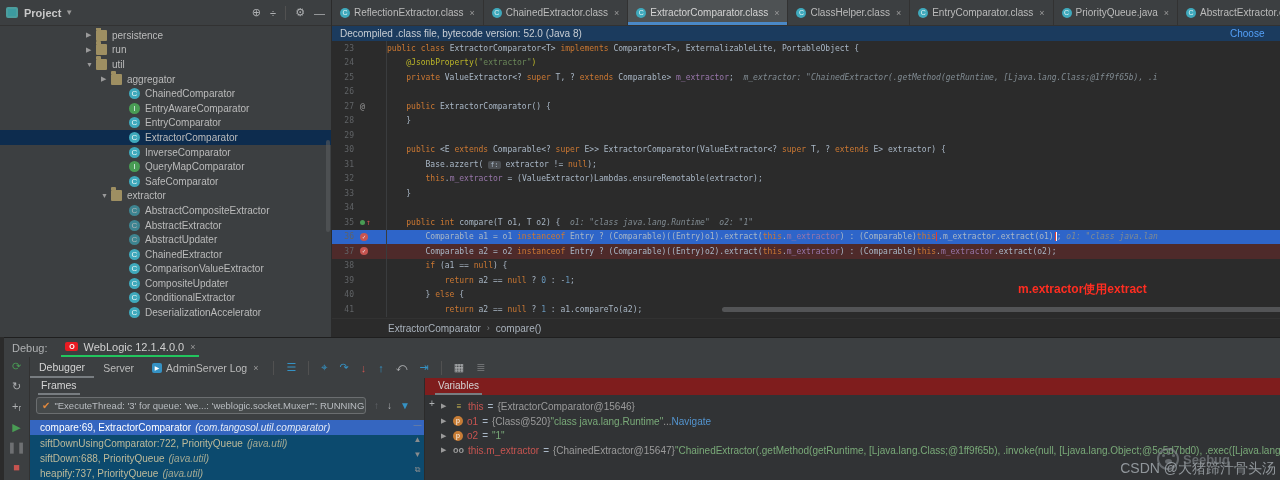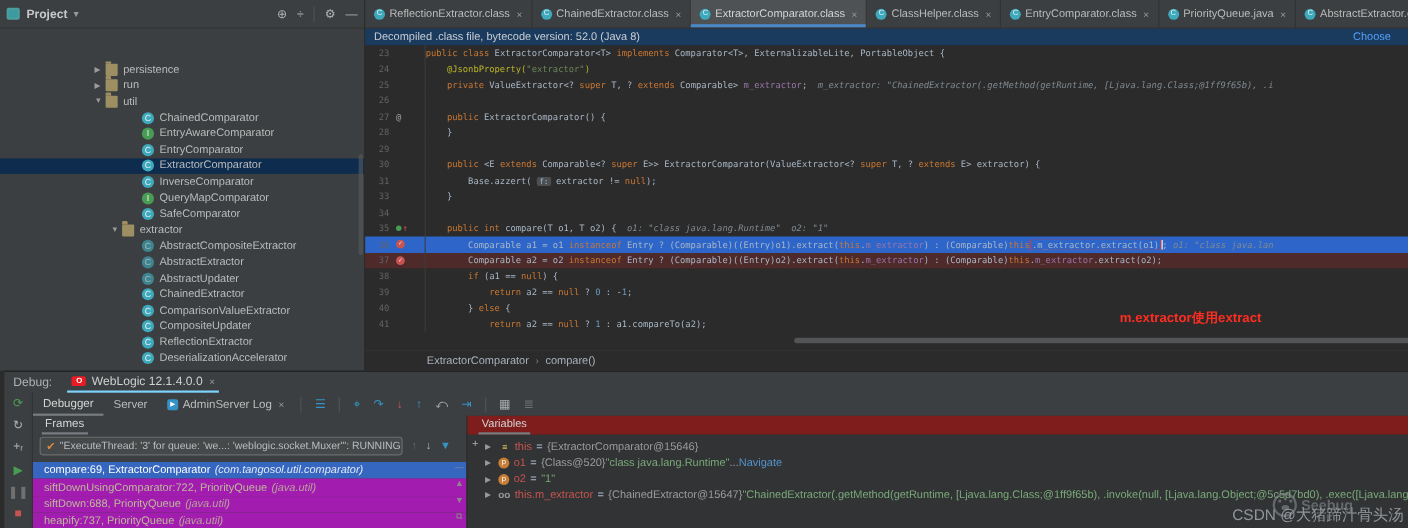--- a/index.html
+++ b/index.html
@@ -10,21 +10,21 @@
 
   
   #project-panel { left:0; top:0; width:332px; height:337px; background:#3C3F41; border-right:1px solid #2B2B2B; }
   #project-header { height:26px; display:flex; align-items:center; padding:0 6px; color:#BBBBBB; font-size:11px; border-bottom:1px solid #323232;}
   #project-header .win-ic { width:12px; height:11px; border:2px solid #4C9E9E; background:#3C9BA0; margin-right:6px; border-radius:2px;}
   #project-header .ttl { font-weight:bold; color:#C8C8C8;}
   #project-header .dd { margin-left:4px; font-size:8px; color:#9A9A9A;}
   #project-header .sp { flex:1; }
   .hdr-ic { color:#AFB1B3; font-size:11px; margin-left:9px; cursor:pointer;}
   .hdr-sep { width:1px; height:14px; background:#515151; margin-left:9px;}
-  #tree { position:absolute; top:28px; left:0; right:0; bottom:0; font-size:10px; color:#BBBBBB; overflow:hidden;margin-top:28px;}
+  #tree { position:absolute; top:28px; left:0; right:0; bottom:0; font-size:10px; color:#BBBBBB; overflow:hidden;}
   .tree-row { height:14.6px; display:flex; align-items:center; white-space:nowrap; cursor:pointer;}
   .tree-row.sel { background:#0D2C4E; }
   .tw-arrow { width:10px; font-size:7px; color:#9A9A9A; flex:none; }
   .t-ic { width:11px; height:11px; border-radius:50%; flex:none; margin-right:5px; font-size:8px; line-height:11px; text-align:center; color:#E8F4F4; }
   .t-ic.class { background:#3FA9BC; }
   .t-ic.class-abstract { background:#3FA9BC; opacity:.65; }
   .t-ic.interface { background:#499C54; }
   .t-ic.folder { border-radius:1px; background:#9E8F62; position:relative; }
   .t-ic.folder::before { content:""; position:absolute; top:-3px; left:0; width:5px; height:3px; background:#9E8F62; border-radius:1px 1px 0 0;}
   #project-scrollbar { right:1px; top:140px; width:4px; height:92px; background:#595B5D; border-radius:2px; opacity:.6;}
@@ -58,21 +58,21 @@
   .cseg-box { color:#A9B7C6; border:1px solid #E23B35; padding:0 1px; }
   .caret { display:inline-block; width:1px; height:9px; background:#FFFFFF; vertical-align:middle;}
   #h-scrollbar { left:390px; top:307px; width:820px; height:5px; background:#5A5C5E; border-radius:3px; opacity:.85;}
   #annotation { left:1018px; top:281px; color:#FF2D21; font-size:12px; font-weight:bold; font-family:"Liberation Sans", sans-serif;}
   #breadcrumbs { position:absolute; top:318px; left:0; width:948px; height:19px; background:#2B2B2B; border-top:1px solid #323232; display:flex; align-items:center; padding-left:56px; font-size:10px; color:#A9B2BC;}
   #breadcrumbs .sep { color:#7F8487; margin:0 6px; font-size:9px;}
 
   
   #debug-panel { left:4px; top:337px; width:1280px; height:143px; background:#3C3F41; border-top:1px solid #1F1F1F;}
   #debug-row1 { height:19px; display:flex; align-items:center; font-size:11px; color:#AFB1B3; padding-left:8px;}
-  #debug-session { display:flex; align-items:center; margin-left:14px; color:#D0D0D0; border-bottom:2px solid #7dd3fc; height:100%; padding:0 4px; cursor:pointer;}
+  #debug-session { display:flex; align-items:center; margin-left:14px; color:#D0D0D0; border-bottom:2px solid #22c55e; height:100%; padding:0 4px; cursor:pointer;}
   .oracle-ic { width:13px; height:9px; background:#EA1B22; border-radius:2px; color:#fff; font-size:7px; line-height:9px; text-align:center; font-weight:bold; margin-right:5px;}
   #debug-session .x { color:#9A9A9A; margin-left:6px; font-size:9px;}
   #left-strip { position:absolute; left:0; top:19px; width:26px; height:124px; border-right:1px solid #323232; display:flex; flex-direction:column; align-items:center; padding-top:3px;}
   #left-strip .ic { height:21px; font-size:11px; cursor:pointer;}
   #debug-row2 { position:absolute; left:26px; top:19px; right:0; height:21px; display:flex; align-items:center; font-size:10.5px; color:#BBBBBB;}
   .dtab { padding:0 9px; height:100%; display:flex; align-items:center; cursor:pointer;}
   .dtab.active { border-bottom:2px solid #787D81; color:#D4D4D4;}
   .log-ic { width:10px; height:10px; background:#3592C4; border-radius:2px; color:#fff; font-size:6px; line-height:10px; text-align:center; margin-right:4px;}
   .dtab .x { margin-left:6px; color:#9A9A9A; font-size:9px;}
   .tbar-sep { width:1px; height:14px; background:#515151; margin:0 6px;}
@@ -81,21 +81,21 @@
   #frames-tab { height:17px; display:flex; align-items:center; padding-left:8px; font-size:10.5px; color:#D4D4D4;}
   #frames-tab span { border-bottom:2px solid #787D81; padding:1px 3px 2px;}
   #thread-row { height:21px; display:flex; align-items:center; padding-left:6px;}
   #thread-select { width:330px; height:17px; background:#45494A; border:1px solid #6B6E70; border-radius:3px; display:flex; align-items:center; padding:0 5px; font-size:9.5px; color:#B9BDC1; cursor:pointer; white-space:nowrap; overflow:hidden;}
   #thread-select .chk { color:#E0883D; margin-right:4px; font-size:10px;}
   #thread-select .dd { margin-left:auto; font-size:8px; color:#9A9A9A;}
   .thread-ic { font-size:10px; margin-left:8px; cursor:pointer;}
   #frames-list { position:absolute; top:42px; left:0; width:442px; bottom:0; font-size:10px; overflow:hidden;}
   .frame-row { height:15.4px; display:flex; align-items:center; padding-left:10px; white-space:nowrap; color:#BBBBBB; cursor:pointer;}
   .frame-row.sel { background:#3566C0; color:#FFFFFF;}
-  .frame-row.lib { background:#a21caf; color:#BDBA9A;}
+  .frame-row.lib { background:#0c4a6e; color:#BDBA9A;}
   .frame-row .pkg { font-style:italic; margin-left:4px; opacity:.85;}
   #frames-side { position:absolute; right:0; top:42px; width:13px; bottom:0; display:flex; flex-direction:column; align-items:center; color:#8A8C8E; font-size:8px;}
   #frames-side .ic { height:15px; cursor:pointer;}
   #vars-pane { position:absolute; left:420px; top:40px; right:0; height:103px; border-left:1px solid #2B2B2B; background:#313335;}
   #vars-tab { height:17px; display:flex; align-items:center; padding-left:10px; font-size:10px; color:#D4D4D4; background:#7f1d1d;}
   #vars-tab span { border-bottom:2px solid #787D81; padding:1px 3px 2px;}
   #vars-mini { position:absolute; left:0; top:20px; width:14px; bottom:0; display:flex; flex-direction:column; align-items:center; color:#AFB1B3; font-size:10px;}
   #vars-mini .ic { height:16px; cursor:pointer;}
   #vars-list { position:absolute; left:16px; top:21px; right:0; bottom:0; font-size:10px; overflow:hidden;}
   .var-row { height:14.7px; display:flex; align-items:center; white-space:nowrap; cursor:pointer;}
@@ -143,20 +143,25 @@
       <div class="tree-row" style="padding-left: 86px;">
         <span class="tw-arrow">▶</span>
         <span class="t-ic folder"></span>
         <span>run</span>
       </div>
       <div class="tree-row" style="padding-left: 86px;">
         <span class="tw-arrow">▼</span>
         <span class="t-ic folder"></span>
         <span>util</span>
       </div>
+      <div class="tree-row" style="padding-left: 101px;">
+        <span class="tw-arrow">▶</span>
+        <span class="t-ic folder"></span>
+        <span>aggregator</span>
+      </div>
       <div class="tree-row" style="padding-left: 129px;">
         <span class="t-ic class">C</span>
         <span>ChainedComparator</span>
       </div>
       <div class="tree-row" style="padding-left: 129px;">
         <span class="t-ic interface">I</span>
         <span>EntryAwareComparator</span>
       </div>
       <div class="tree-row" style="padding-left: 129px;">
         <span class="t-ic class">C</span>
@@ -202,21 +207,21 @@
       <div class="tree-row" style="padding-left: 129px;">
         <span class="t-ic class">C</span>
         <span>ComparisonValueExtractor</span>
       </div>
       <div class="tree-row" style="padding-left: 129px;">
         <span class="t-ic class">C</span>
         <span>CompositeUpdater</span>
       </div>
       <div class="tree-row" style="padding-left: 129px;">
         <span class="t-ic class">C</span>
-        <span>ReflectionExtractor</span>
+        <span>ConditionalExtractor</span>
       </div>
       <div class="tree-row" style="padding-left: 129px;">
         <span class="t-ic class">C</span>
         <span>DeserializationAccelerator</span>
       </div>
     </div>
   <div id="project-scrollbar" class="abs"></div>
 </div>
 
 <div id="editor" class="abs">
@@ -300,20 +305,25 @@
       </div>
       <div class="code-line">
         <span class="ln">30</span>
         <span class="gut"></span>
         <span class="codetext"><span class="cseg-p">    </span><span class="cseg-k">public </span><span class="cseg-p">&lt;E </span><span class="cseg-k">extends </span><span class="cseg-p">Comparable&lt;? </span><span class="cseg-k">super </span><span class="cseg-p">E&gt;&gt; ExtractorComparator(ValueExtractor&lt;? </span><span class="cseg-k">super </span><span class="cseg-p">T, ? </span><span class="cseg-k">extends </span><span class="cseg-p">E&gt; extractor) {</span></span>
       </div>
       <div class="code-line">
         <span class="ln">31</span>
         <span class="gut"></span>
         <span class="codetext"><span class="cseg-p">        Base.azzert( </span><span class="cseg-chip">f:</span><span class="cseg-p"> extractor != </span><span class="cseg-k">null</span><span class="cseg-p">);</span></span>
+      </div>
+      <div class="code-line">
+        <span class="ln">32</span>
+        <span class="gut"></span>
+        <span class="codetext"><span class="cseg-p">        </span><span class="cseg-k">this</span><span class="cseg-p">.</span><span class="cseg-f">m_extractor</span><span class="cseg-p"> = (ValueExtractor)Lambdas.ensureRemotable(extractor);</span></span>
       </div>
       <div class="code-line">
         <span class="ln">33</span>
         <span class="gut"></span>
         <span class="codetext"><span class="cseg-p">    }</span></span>
       </div>
       <div class="code-line">
         <span class="ln">34</span>
         <span class="gut"></span>
         <span class="codetext"></span>

